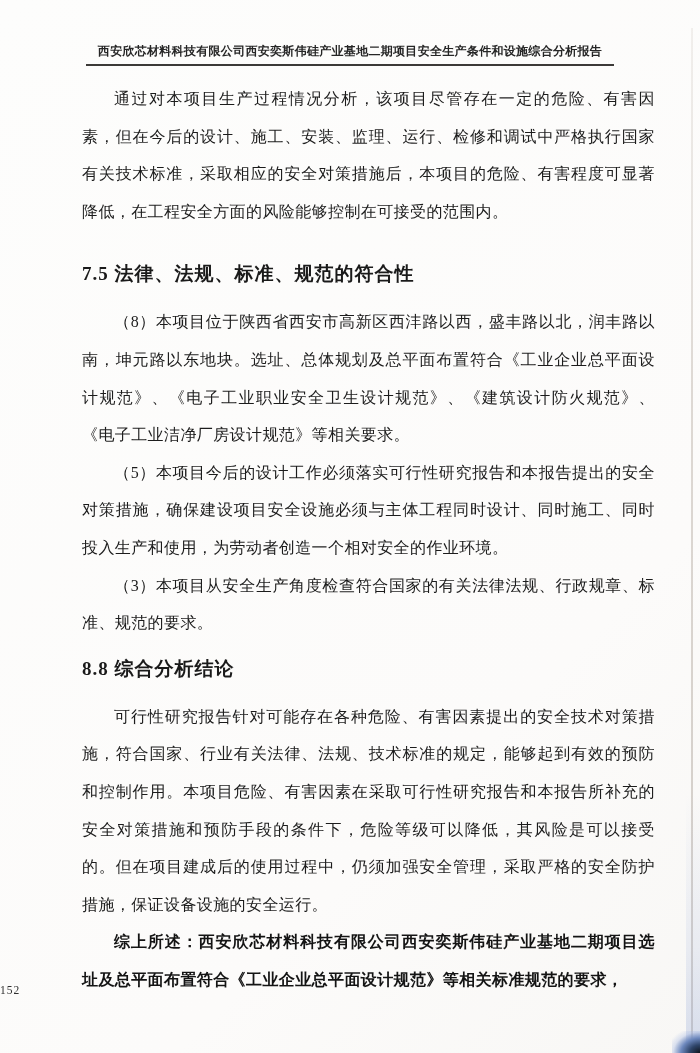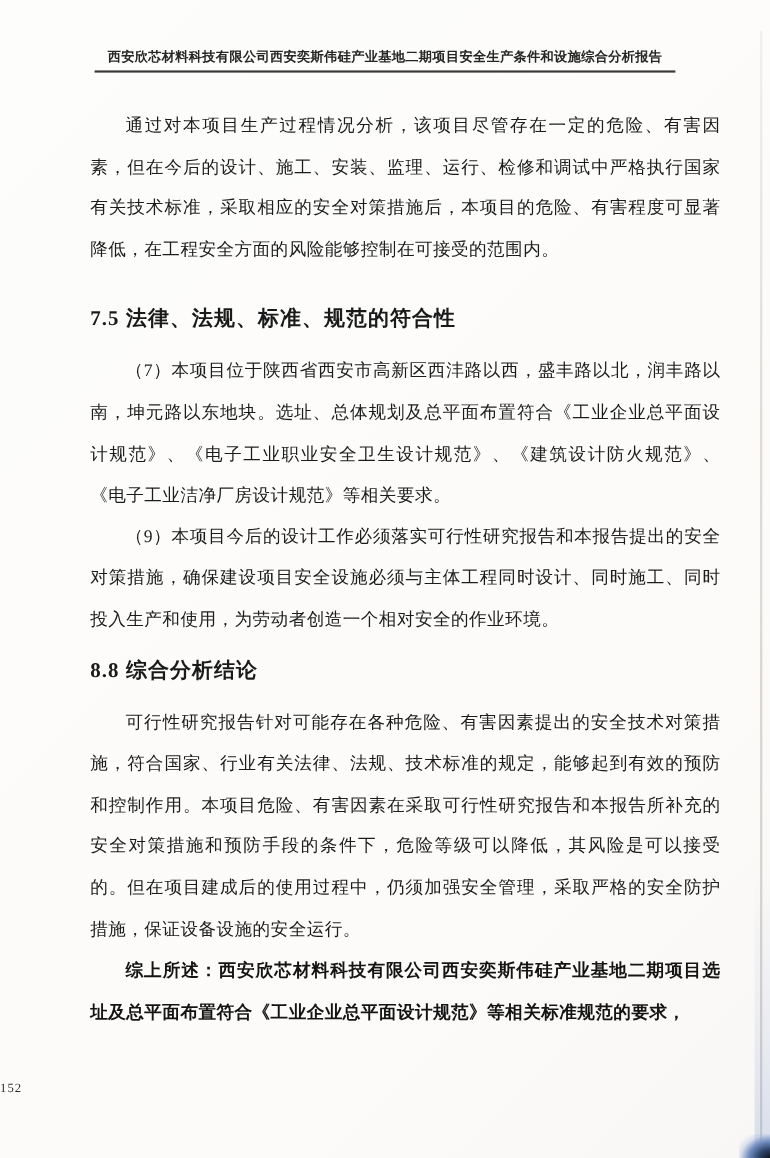--- a/index.html
+++ b/index.html
@@ -26,21 +26,21 @@
     font-weight: 700;
     color: #262626;
     letter-spacing: 0.3px;
     border-bottom: 2px solid #3c3a38;
     padding-bottom: 6px;
   }
 
   
   .content {
     position: absolute;
-    top: 96px;
+    top: 80px;
     left: 82px;
     width: 573px;
   }
   .content p {
     margin: 0;
     font-size: 16px;
     line-height: 37.6px;
     letter-spacing: 0.4px;
     text-align: justify;
     text-indent: 2em;
@@ -117,24 +117,25 @@
 
 <div class="page">
 
   <div class="running-head">西安欣芯材料科技有限公司西安奕斯伟硅产业基地二期项目安全生产条件和设施综合分析报告</div>
 
   <div class="content">
     <p>通过对本项目生产过程情况分析，该项目尽管存在一定的危险、有害因素，但在今后的设计、施工、安装、监理、运行、检修和调试中严格执行国家有关技术标准，采取相应的安全对策措施后，本项目的危险、有害程度可显著降低，在工程安全方面的风险能够控制在可接受的范围内。</p>
 
     <h2 class="h-75">7.5 法律、法规、标准、规范的符合性</h2>
 
-    <p class="p-751">（7）本项目位于陕西省西安市高新区西沣路以西，盛丰路以北，润丰路以南，坤元路以东地块。选址、总体规划及总平面布置符合《工业企业总平面设计规范》、《电子工业职业安全卫生设计规范》、《建筑设计防火规范》、《电子工业洁净厂房设计规范》等相关要求。</p>
+    <p class="p-751">（8）本项目位于陕西省西安市高新区西沣路以西，盛丰路以北，润丰路以南，坤元路以东地块。选址、总体规划及总平面布置符合《工业企业总平面设计规范》、《电子工业职业安全卫生设计规范》、《建筑设计防火规范》、《电子工业洁净厂房设计规范》等相关要求。</p>
 
-    <p>（9）本项目今后的设计工作必须落实可行性研究报告和本报告提出的安全对策措施，确保建设项目安全设施必须与主体工程同时设计、同时施工、同时投入生产和使用，为劳动者创造一个相对安全的作业环境。</p>
+    <p>（5）本项目今后的设计工作必须落实可行性研究报告和本报告提出的安全对策措施，确保建设项目安全设施必须与主体工程同时设计、同时施工、同时投入生产和使用，为劳动者创造一个相对安全的作业环境。</p>
 
+    <p>（3）本项目从安全生产角度检查符合国家的有关法律法规、行政规章、标准、规范的要求。</p>
 
     <h2 class="h-76">8.8 综合分析结论</h2>
 
     <p class="p-761">可行性研究报告针对可能存在各种危险、有害因素提出的安全技术对策措施，符合国家、行业有关法律、法规、技术标准的规定，能够起到有效的预防和控制作用。本项目危险、有害因素在采取可行性研究报告和本报告所补充的安全对策措施和预防手段的条件下，危险等级可以降低，其风险是可以接受的。但在项目建成后的使用过程中，仍须加强安全管理，采取严格的安全防护措施，保证设备设施的安全运行。</p>
 
     <p class="conclusion">综上所述：西安欣芯材料科技有限公司西安奕斯伟硅产业基地二期项目选址及总平面布置符合《工业企业总平面设计规范》等相关标准规范的要求，</p>
   </div>
 
   <div class="page-number">152</div>
 

